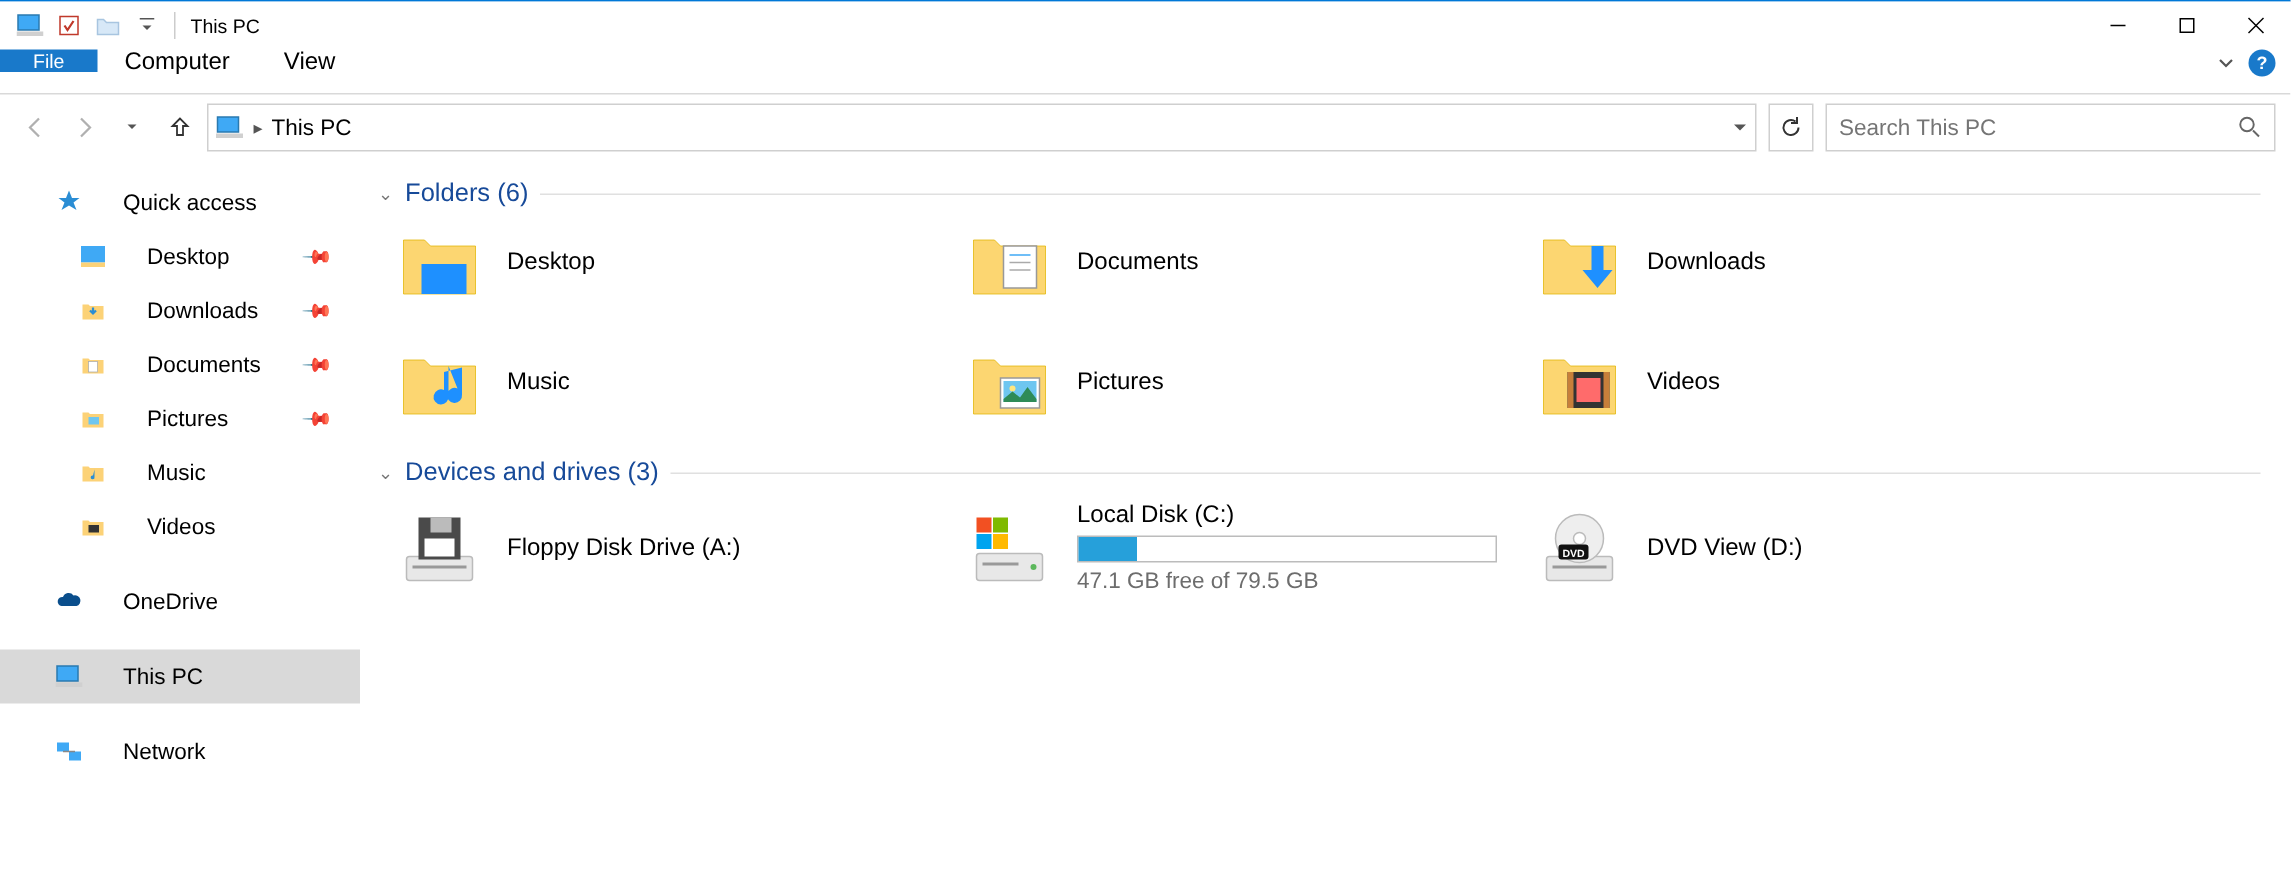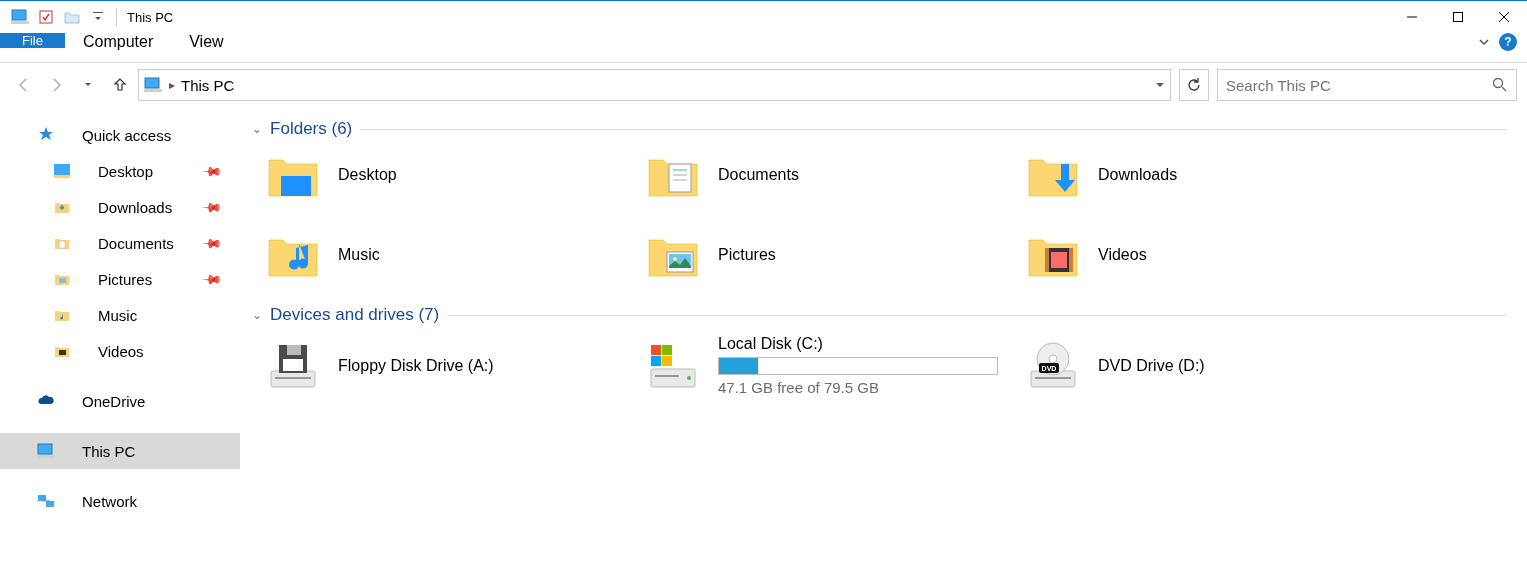--- a/index.html
+++ b/index.html
@@ -353,21 +353,21 @@
               <rect x="44" y="18" width="4" height="24" fill="#c77f3a"></rect>
               <rect x="26" y="22" width="16" height="16" fill="#ff6b6b"></rect>
             </svg>
         </div>
         <span class="item-label">Videos</span>
       </div>
     </div>
 
     <div class="section-hdr">
       <span class="chevsec">⌄</span>
-      <span class="section-title">Devices and drives (7)</span>
+      <span class="section-title">Devices and drives (3)</span>
       <div class="section-line"></div>
     </div>
     <div class="grid">
       <div class="item">
         <div class="big-icon">
           <svg width="56" height="50">
               <rect x="6" y="30" width="44" height="16" rx="2" fill="#e8e8e8" stroke="#bbb"></rect>
               <rect x="10" y="36" width="36" height="2" fill="#999"></rect>
               <rect x="14" y="4" width="28" height="28" fill="#4a4a4a"></rect>
               <rect x="22" y="4" width="14" height="10" fill="#bbb"></rect>
@@ -402,17 +402,17 @@
         <div class="big-icon">
           <svg width="56" height="50">
               <rect x="6" y="30" width="44" height="16" rx="2" fill="#e8e8e8" stroke="#bbb"></rect>
               <rect x="10" y="36" width="36" height="2" fill="#999"></rect>
               <circle cx="28" cy="18" r="16" fill="#eee" stroke="#bbb"></circle>
               <circle cx="28" cy="18" r="4" fill="#fff" stroke="#bbb"></circle>
               <rect x="14" y="22" width="20" height="10" rx="2" fill="#111"></rect>
               <text x="24" y="30" fill="#fff" font-size="7" text-anchor="middle" font-weight="bold">DVD</text>
             </svg>
         </div>
-        <span class="item-label">DVD Drive (D:)</span>
+        <span class="item-label">DVD View (D:)</span>
       </div>
     </div>
   </div>
 </div>
 
 </body></html>

